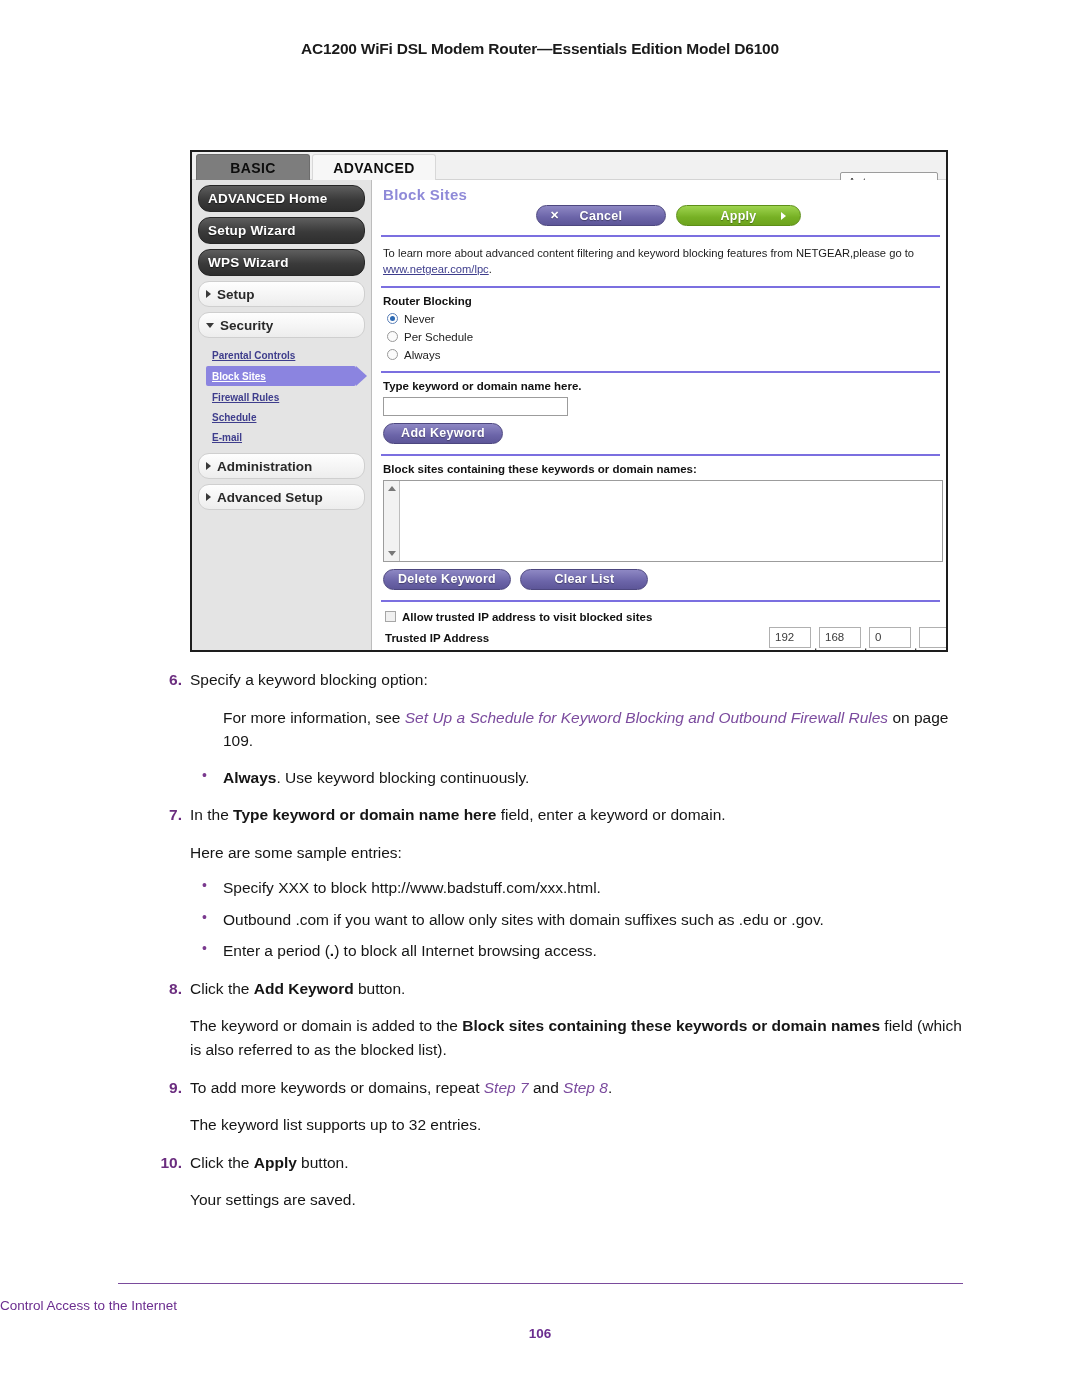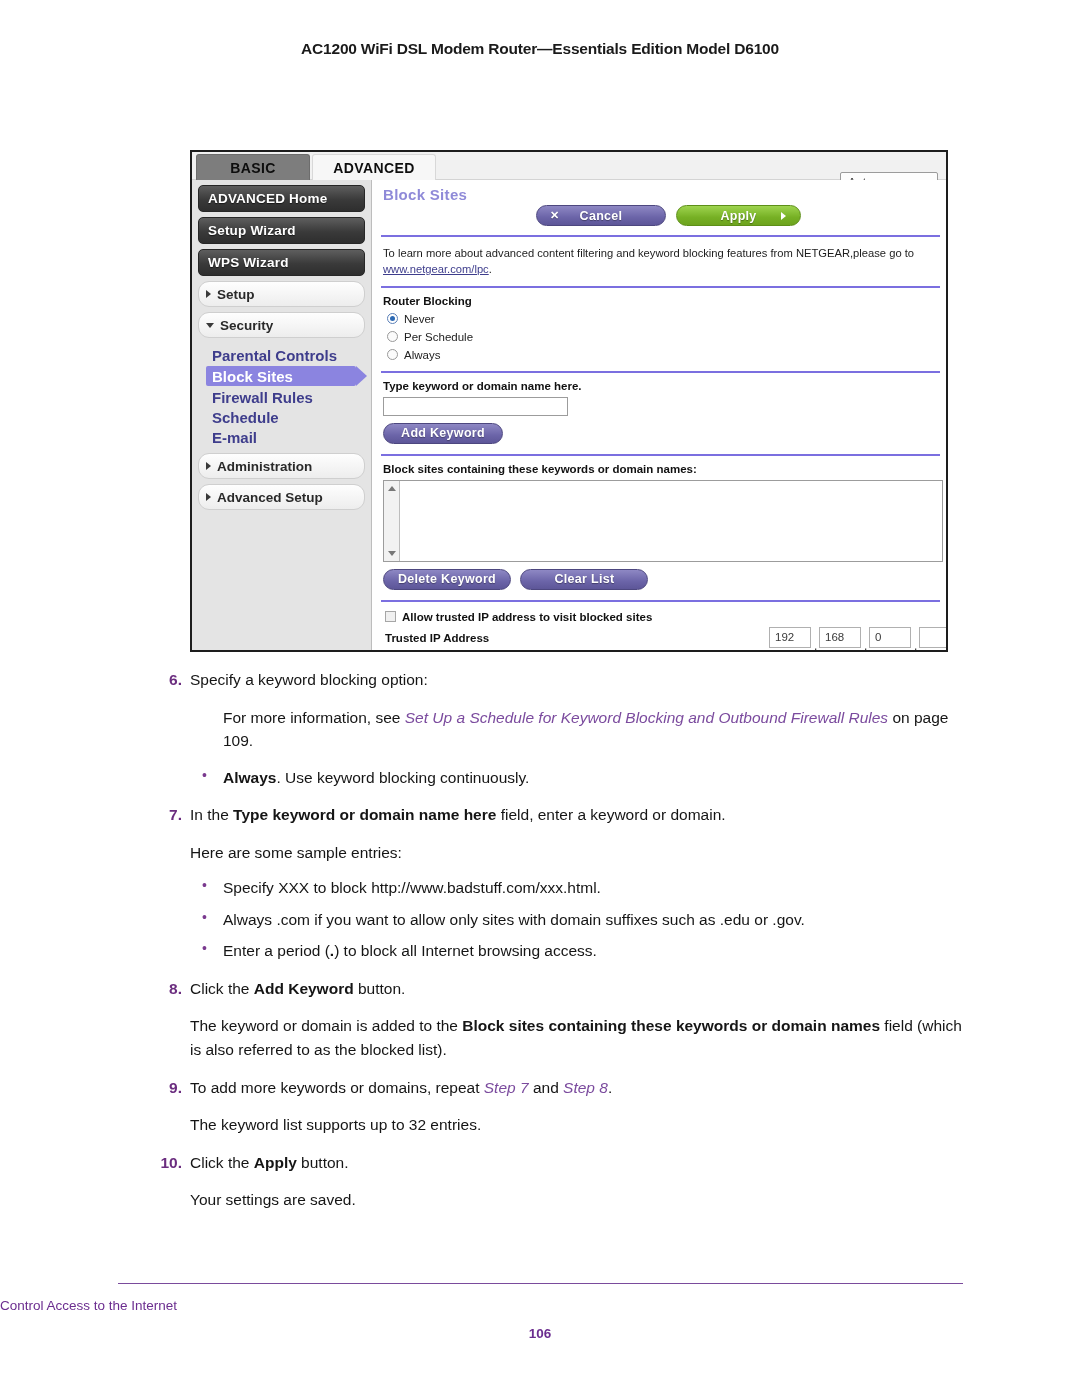--- a/index.html
+++ b/index.html
@@ -79,21 +79,21 @@
   
   .nav {
     position:absolute; left:0; top:28px;
     width:180px; bottom:0;
     background:#e4e4e4;
     border-right:1px solid #bdbdbd;
     padding:5px 6px 0 6px;
   }
   .nav-btn {
     height:27px; margin-bottom:5px;
-    border-radius:5px;
+    border-radius:12px;
     display:flex; align-items:center;
     padding-left:9px;
     font-size:13.5px; font-weight:bold;
     color:#ffffff;
     background:linear-gradient(#5e5e5e,#3a3a3a 55%,#2e2e2e);
     border:1px solid #272727;
     text-shadow:0 1px 1px rgba(0,0,0,.6);
     letter-spacing:0.2px;
   }
   .nav-group {
@@ -115,22 +115,23 @@
   .arrow-d {
     width:0;height:0;margin-right:6px;
     border-left:4px solid transparent;
     border-right:4px solid transparent;
     border-top:5.5px solid #3a3a3a;
   }
   .sublinks { padding:3px 0 5px 0; }
   .sublink {
     height:18px; margin:0 0 2px 14px;
     display:flex; align-items:center;
-    font-size:15px; font-weight:bold;
+    font-size:10px; font-weight:bold;
     color:#3e3d8c;
+    text-decoration:underline;
     position:relative;
   }
   .sublink.active {
     margin-left:8px;
     width:150px; height:20px;
     background:#8b84e0;
     color:#ffffff;
     padding-left:6px;
     border-radius:2px;
   }
@@ -447,21 +448,21 @@
     </div>
   </div>
 
   <div class="step">
     <span class="num">7.</span>
     <span>In the </span><b>Type keyword or domain name here</b><span> field, enter a keyword or domain.</span>
 
     <div class="para">Here are some sample entries:</div>
 
     <div class="bul" style="margin-top:12px">Specify XXX to block http://www.badstuff.com/xxx.html.</div>
-    <div class="bul" style="margin-top:8px">Always .com if you want to allow only sites with domain suffixes such as .edu or .gov.</div>
+    <div class="bul" style="margin-top:8px">Outbound .com if you want to allow only sites with domain suffixes such as .edu or .gov.</div>
     <div class="bul" style="margin-top:8px">
       <span>Enter a period (</span><b>.</b><span>) to block all Internet browsing access.</span>
     </div>
   </div>
 
   <div class="step">
     <span class="num">8.</span>
     <span>Click the </span><b>Add Keyword</b><span> button.</span>
 
     <div class="para">

